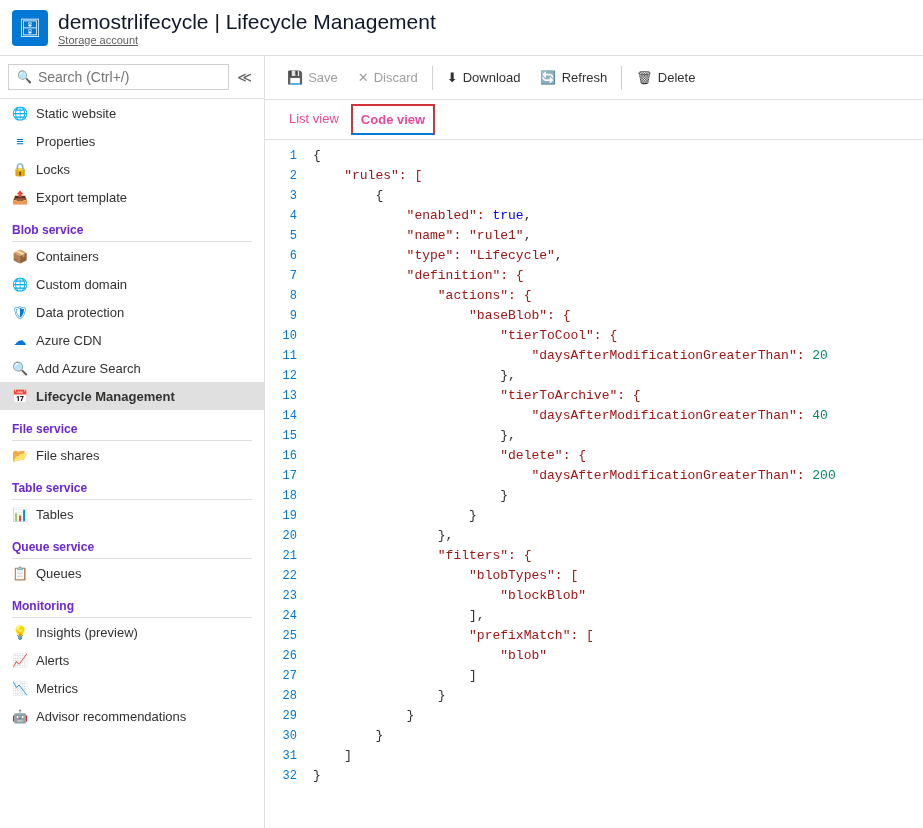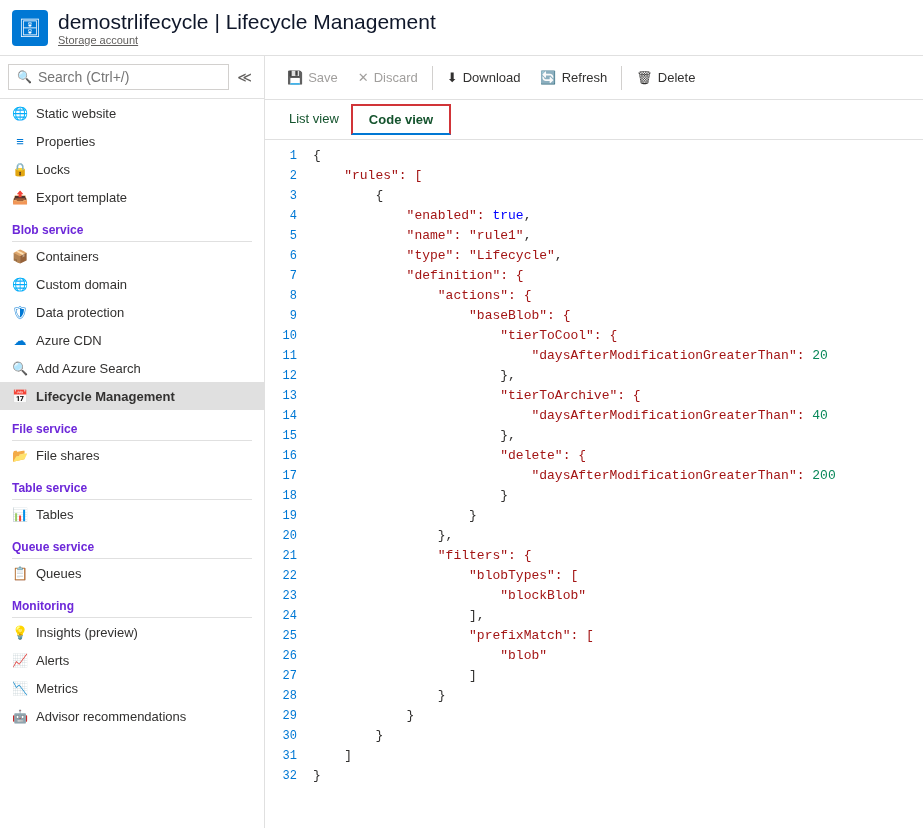--- a/index.html
+++ b/index.html
@@ -39,21 +39,21 @@
     .content { flex: 1; display: flex; flex-direction: column; overflow: hidden; }
 
     
     .toolbar { display: flex; align-items: center; padding: 8px 12px; border-bottom: 1px solid #e0e0e0; gap: 0; height: 44px; }
     .toolbar-btn { display: flex; align-items: center; gap: 5px; padding: 5px 10px; cursor: pointer; color: #323130; font-size: 13px; border: none; background: none; }
     .toolbar-btn.disabled { color: #a19f9d; cursor: not-allowed; }
     .toolbar-separator { width: 1px; height: 24px; background: #d2d0ce; margin: 0 4px; }
 
     
     .tabs { display: flex; align-items: center; padding: 0 12px; border-bottom: 1px solid #e0e0e0; height: 40px; }
-    .tab { padding: 8px 12px; cursor: pointer; color: #14532d; font-size: 13px; border-bottom: 2px solid transparent; }
+    .tab { padding: 8px 12px; cursor: pointer; color: #ec4899; font-size: 13px; border-bottom: 2px solid transparent; }
     .tab.active { border-bottom: 2px solid #0078d4; font-weight: 600; }
 
     
     .code-area { flex: 1; overflow-y: auto; overflow-x: auto; padding: 8px 0; background: #fff; font-family: 'Consolas', 'Courier New', monospace; font-size: 13px; }
     .code-line { display: flex; align-items: flex-start; min-height: 20px; }
     .line-num { width: 48px; text-align: right; padding-right: 16px; color: #0078d4; flex-shrink: 0; font-size: 12px; padding-top: 1px; user-select: none; }
     .line-content { flex: 1; white-space: pre; color: #323130; }
     .json-key { color: #a31515; }
     .json-string { color: #a31515; }
     .json-bool { color: #0000ff; }
@@ -192,21 +192,21 @@
       </button>
       <div class="toolbar-separator"></div>
       <button class="toolbar-btn">
         <span>🗑</span>
         <span>Delete</span>
       </button>
     </div>
 
     <div class="tabs">
       <div class="tab">List view</div>
-      <div class="tab active" style="border: 2px solid #d13438; border-bottom: 2px solid #0078d4; padding: 6px 16px;">Code view</div>
+      <div class="tab active" style="border: 2px solid #d13438; border-bottom: 2px solid #0078d4; padding: 6px 8px;">Code view</div>
     </div>
 
     <div class="code-area" id="code-area">
     <div class="code-line">
           <span class="line-num">1</span>
           <span class="line-content"><span class="json-punct">{</span></span>
         </div>
         <div class="code-line">
           <span class="line-num">2</span>
           <span class="line-content"><span class="json-key">    "rules": [</span></span>

